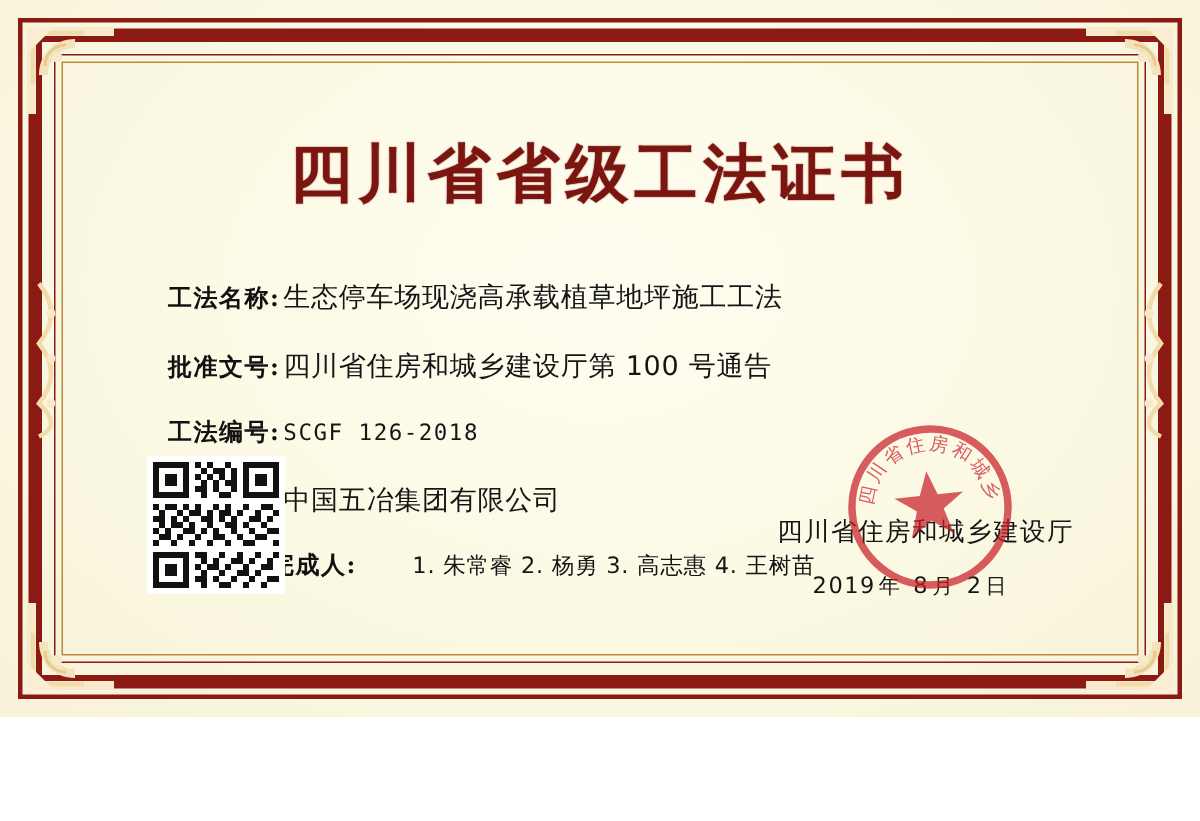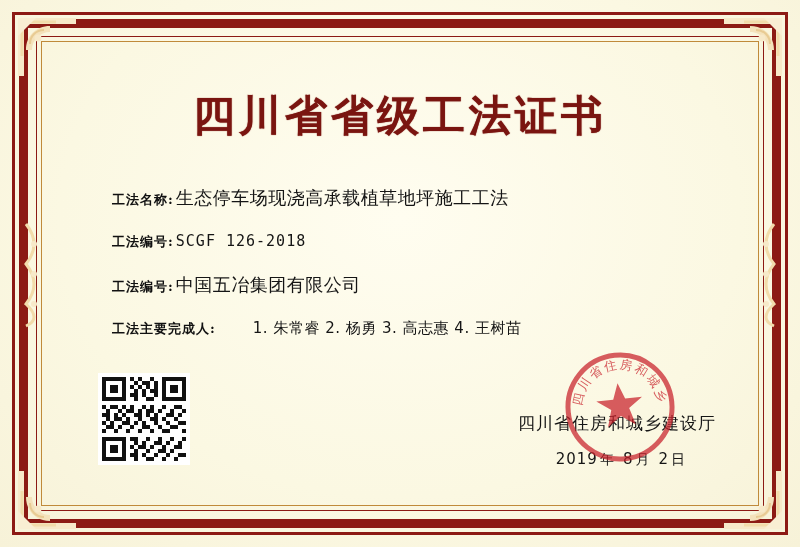--- a/index.html
+++ b/index.html
@@ -11,21 +11,21 @@
     width: 800px;
     height: 547px;
     overflow: hidden;
     font-family: "Liberation Serif", serif;
   }
 
   
   .certificate {
     position: relative;
     width: 800px;
-    height: 547px;
+    height: 478px;
     background: #fdba74;
     box-sizing: border-box;
   }
 
   
   .paper-texture {
     position: absolute;
     inset: 0;
     background:
       radial-gradient(ellipse at 50% 40%, #fffdf0 0%, #fbf8e2 60%, #f7f2d8 100%);
@@ -117,21 +117,21 @@
   }
   .field-row {
     display: flex;
     align-items: baseline;
     margin-bottom: 22px;
     color: #1b1b1b;
   }
   .field-label {
     font-family: "DejaVu Serif", "Liberation Serif", serif;
     font-weight: bold;
-    font-size: 13px;
+    font-size: 16px;
     letter-spacing: 1px;
     white-space: nowrap;
     color: #111;
   }
   .field-value {
     font-family: "DejaVu Sans", "Liberation Sans", sans-serif;
     font-size: 18px;
     letter-spacing: 0.5px;
     color: #151515;
     margin-left: 2px;
@@ -172,21 +172,21 @@
     right: 34px;
     bottom: 56px;
     font-family: "DejaVu Serif", "Liberation Serif", serif;
     font-size: 17px;
     letter-spacing: 1px;
     color: #151515;
     white-space: nowrap;
   }
   .date-line {
     position: absolute;
-    right: 56px;
+    right: 70px;
     bottom: 22px;
     font-family: "DejaVu Serif", "Liberation Serif", serif;
     font-size: 15px;
     letter-spacing: 1px;
     color: #151515;
     white-space: nowrap;
     margin-top: 41px;
   }
   .date-line .num {
     font-family: "DejaVu Sans", "Liberation Sans", sans-serif;
@@ -283,20 +283,24 @@
 
     <div class="title">四川省省级工法证书</div>
 
     <div class="fields">
 
       <div class="field-row">
         <span class="field-label">工法名称:</span>
         <span class="field-value">生态停车场现浇高承载植草地坪施工工法</span>
       </div>
 
+      <div class="field-row">
+        <span class="field-label">批准文号:</span>
+        <span class="field-value">四川省住房和城乡建设厅第 100 号通告</span>
+      </div>
 
       <div class="field-row">
         <span class="field-label">工法编号:</span>
         <span class="field-value mono">SCGF   126-2018</span>
       </div>
 
       <div class="field-row">
         <span class="field-label">工法编号:</span>
         <span class="field-value">中国五冶集团有限公司</span>
       </div>

